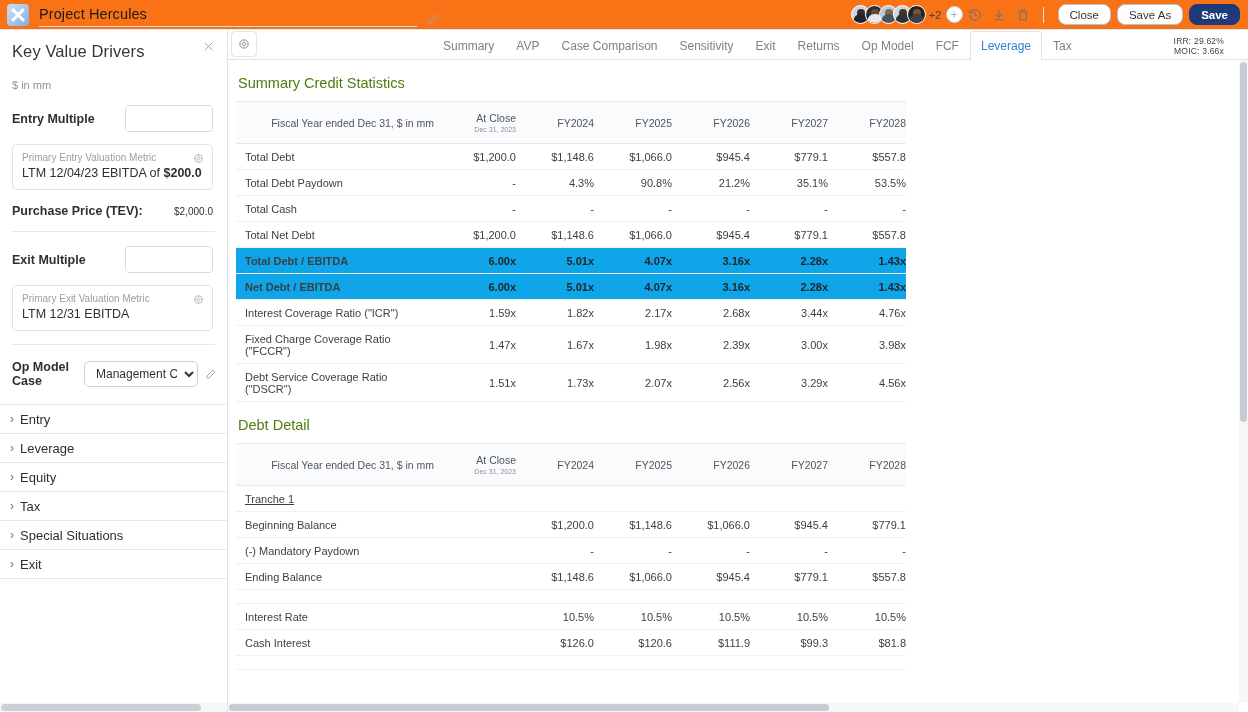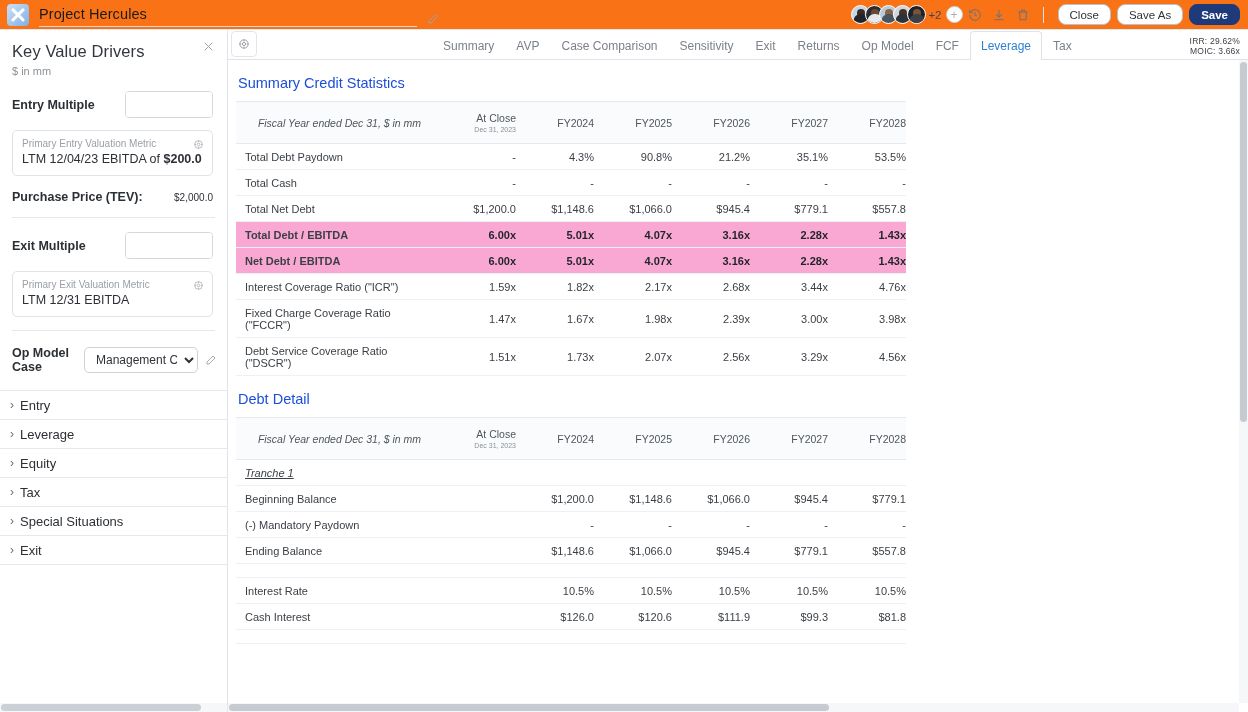--- a/index.html
+++ b/index.html
@@ -83,21 +83,21 @@
   
   .body-wrap { display: flex; height: 682px; width: 1248px; }
 
   
   .sidebar {
     width: 228px; flex: none; background:#fff; border-right:1px solid #e1e4e8;
     position: relative; height: 682px; overflow: hidden;
   }
   .kvd-head { padding: 12px 14px 0 12px; position:relative;}
   .kvd-title { font-size: 16.5px; color:#33373d; letter-spacing:.1px;}
-  .kvd-sub { font-size: 11px; color:#8c9298; margin-top:4px;}
+  .kvd-sub { font-size: 11px; color:#8c9298; margin-top:18px;}
   .kvd-close { position:absolute; right:12px; top:10px; color:#9aa1a9; cursor:pointer; }
 
   .drv-row { display:flex; align-items:center; padding: 0 14px 0 12px; margin-top: 14px; }
   .drv-label { font-size: 12.5px; font-weight: bold; color:#2c3035;text-align:right; }
   .drv-input-wrap {
     margin-left:auto; display:flex; width: 88px; height: 27px;
     border:1px solid #d5d9de; border-radius:4px; overflow:hidden; background:#fff;
   }
   .drv-input {
     flex:1; border:none; outline:none; text-align:right; padding-right:7px;
@@ -156,58 +156,58 @@
     display:flex; align-items:center; cursor:pointer; border-radius:4px 4px 0 0;
     border: 1px solid transparent; border-bottom:none; position:relative;text-align:center;
   }
   .tab.active {
     color:#2f7fd4; background:#fff; border-color:#dfe3e8;
   }
   .tab.active:after {
     content:""; position:absolute; left:0; right:0; bottom:-1px; height:2px; background:#fff;
   }
   .metrics-mini {
-    margin-left:auto; padding-right:8px; text-align:right; line-height:1.25; padding-bottom:2px;
+    margin-left:auto; padding-right:24px; text-align:right; line-height:1.25; padding-bottom:2px;
   }
   .metrics-mini div { font-size:8.5px; color:#8a9097; letter-spacing:.2px; }
   .metrics-mini span { color:#3c4147; }
 
   .content {
     position:absolute; top:30px; left:0; right:0; bottom:0; overflow:hidden;
     background:#fff; padding: 0;
   }
   .section { padding-left: 5px; }
-  .section-title { font-size:14.5px; color:#1d4ed8; margin: 15px 0 10px 5px; }
+  .section-title { font-size:14.5px; color:#4d7c0f; margin: 15px 0 10px 5px; }
 
   table.fin {
     width: 668px; border-collapse: collapse; margin-left: 3px;
     table-layout: fixed;
   }
   table.fin th, table.fin td { font-size:11px; color:#3a3f45; }
   table.fin thead tr { background:#fafbfc; }
   table.fin thead th {
     font-weight: normal; padding: 10px 0; border-top:1px solid #e6e9ec; border-bottom:1px solid #e6e9ec;
     color:#50565c; font-size:10.5px; text-align:right;
   }
-  table.fin thead th.lbl { text-align:center; padding-left: 9px; font-size:10.5px;font-style:italic; }
+  table.fin thead th.lbl { text-align:right; padding-left: 9px; font-size:10.5px; }
   .hdr-sub { display:block; font-size:7px; color:#8b9199; margin-top:2px; font-weight:normal; }
   .col-lbl { width: 198px; }
   .col-v { width: 78px; }
   .col-v.first { width: 82px; }
   table.fin tbody td {
     padding: 6.5px 0; text-align:right; border-bottom:1px solid #eef1f3;
   }
   table.fin tbody td.lbl { text-align:left; padding-left: 9px; color:#3a3f45; }
-  tr.highlight td { background:#f9a8d4; font-weight:bold; color:#1f2429; }
+  tr.highlight td { background:#0ea5e9; font-weight:bold; color:#1f2429; }
   tr.highlight td.lbl { color:#1f2429; }
   tr.dotted td { border-bottom:1px dotted #d9dde1; }
   tr.nb td { border-bottom: none; }
   tr.thickline td { border-top: 1px solid #b6bcc3; }
   td.pad-r { padding-right: 4px; }
-  .underline-lbl { text-decoration: underline; font-style: italic; }
+  .underline-lbl { text-decoration: underline; }
   tr.spacer td { height: 11px; padding: 0; border-bottom:none; }
 
   
   .scroll-v {
     position:absolute; right:0; top:30px; width:9px; bottom:9px; background:#f6f7f8;
   }
   .scroll-v .thumb {
     position:absolute; top:2px; left:1px; width:7px; height:360px;
     background:#c6cbd1; border-radius:4px;
   }
@@ -462,20 +462,29 @@
                 <span class="hdr-sub">Dec 31, 2023</span>
               </th>
               <th class="pad-r">FY2024</th>
               <th class="pad-r">FY2025</th>
               <th class="pad-r">FY2026</th>
               <th class="pad-r">FY2027</th>
               <th class="pad-r">FY2028</th>
             </tr>
           </thead>
           <tbody>
+              <tr>
+                <td class="lbl">Total Debt</td>
+                <td class="pad-r">$1,200.0</td>
+                <td class="pad-r">$1,148.6</td>
+                <td class="pad-r">$1,066.0</td>
+                <td class="pad-r">$945.4</td>
+                <td class="pad-r">$779.1</td>
+                <td class="pad-r">$557.8</td>
+              </tr>
               <tr class="dotted">
                 <td class="lbl">Total Debt Paydown</td>
                 <td class="pad-r">-</td>
                 <td class="pad-r">4.3%</td>
                 <td class="pad-r">90.8%</td>
                 <td class="pad-r">21.2%</td>
                 <td class="pad-r">35.1%</td>
                 <td class="pad-r">53.5%</td>
               </tr>
               <tr class="dotted">

